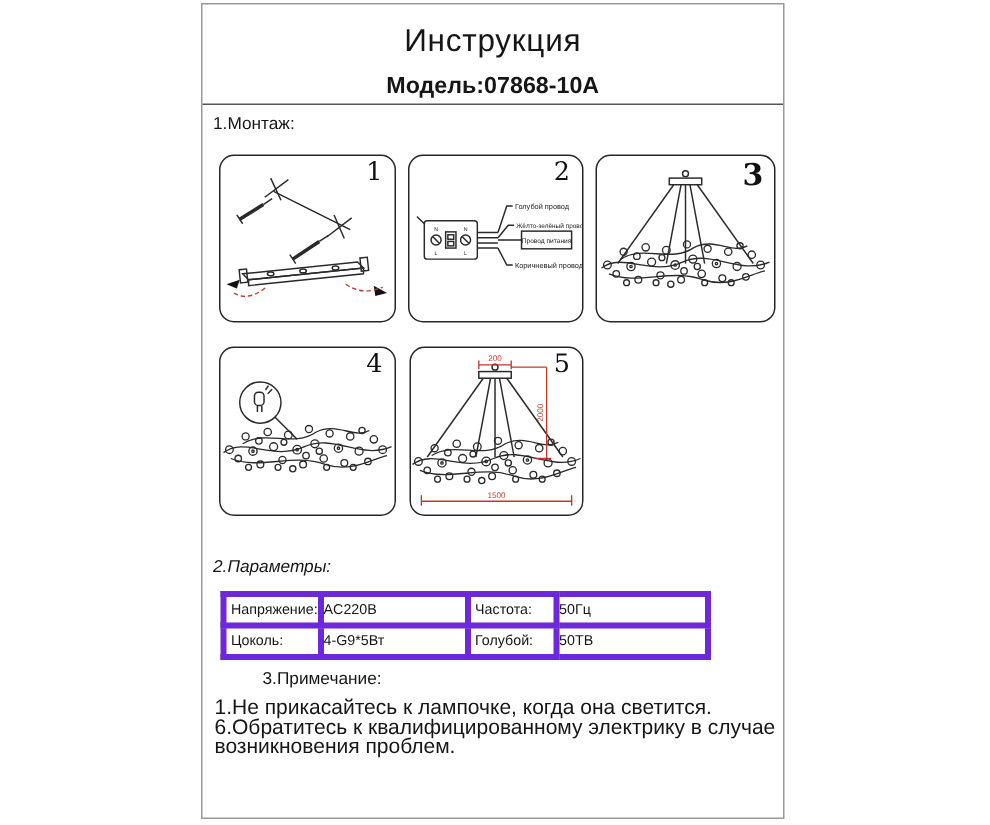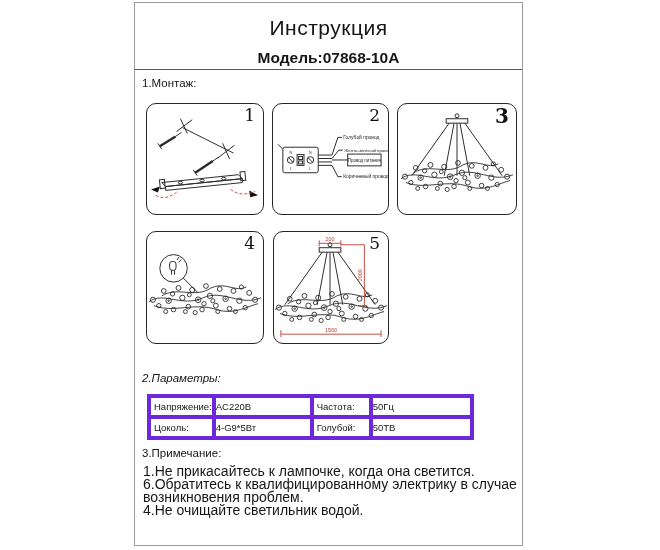--- a/index.html
+++ b/index.html
@@ -19,21 +19,21 @@
     font-size:21px; font-weight:400; letter-spacing:0.5px;
   }
   .subtitle {
     position:absolute; top:46px; left:0; width:100%; text-align:center;
     font-size:15.5px; font-weight:700;
   }
   .divider { position:absolute; top:66px; left:0; width:100%; border-top:1px solid #555; }
   .sec-h { position:absolute; left:7px; font-size:11.5px; }
   .h-montage { top:74px; }
   .h-params { top:369px;font-style:italic; }
-  .h-notes  { top:444px; }
+  .h-notes  { top:444px;margin-left:33px; }
   .panel {
     position:absolute; border:1.2px solid #262626; border-radius:10px; background:#fff;
   }
   .p1 { left:11px;  top:100px; width:118px; height:112px; }
   .p2 { left:137px; top:100px; width:117px; height:112px; }
   .p3 { left:262px; top:100px; width:120px; height:112px; }
   .p4 { left:11px;  top:228px; width:118px; height:113px; }
   .p5 { left:138px; top:228px; width:116px; height:113px; }
   .panel-num {
     position:absolute; top:1px; right:8px; font-family:"DejaVu Serif", serif;
@@ -265,16 +265,15 @@
         <td class="val">50ТВ</td>
       </tr>
     </tbody>
   </table>
 
   <div class="sec-h h-notes">3.Примечание:</div>
 
   <div class="notes">
     <p class="note-line">1.Не прикасайтесь к лампочке, когда она светится.</p>
     <p class="note-line">6.Обратитесь к квалифицированному электрику в случае возникновения проблем.</p>
-    <p class="note-line">4.Не очищайте светильник водой.</p>
   </div>
 
 </div>
 
 </body></html>

